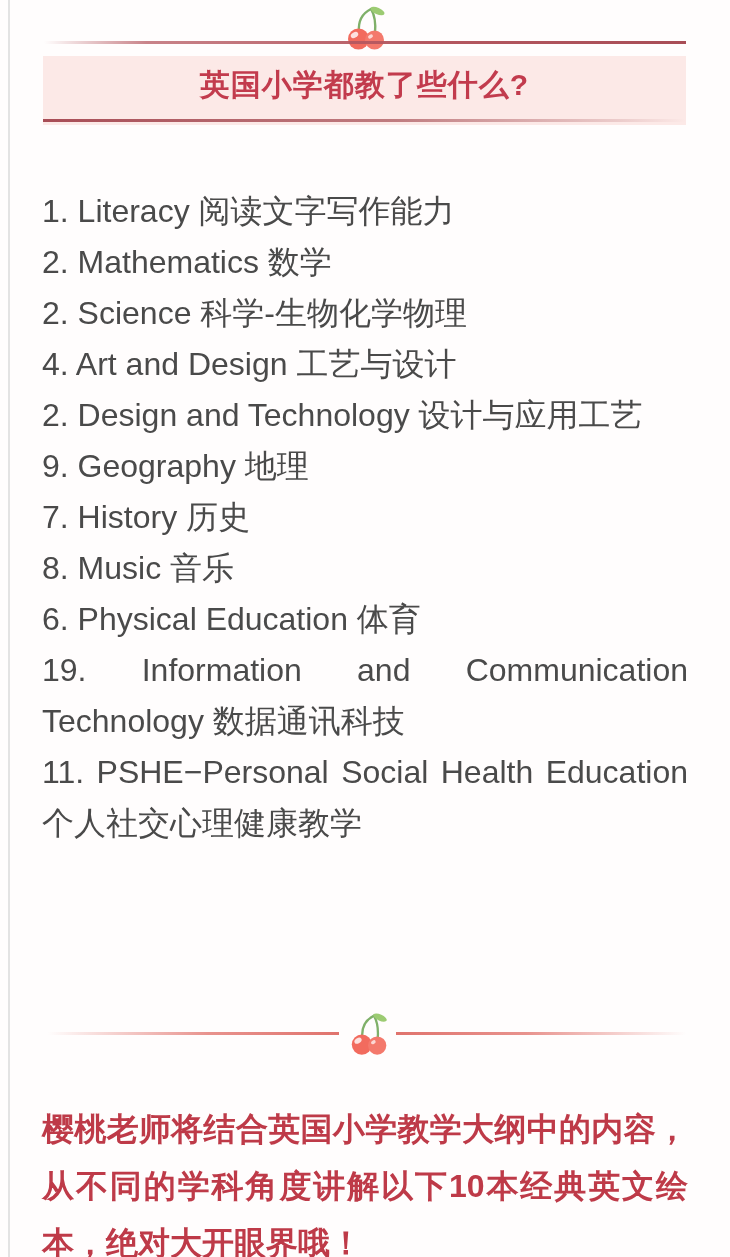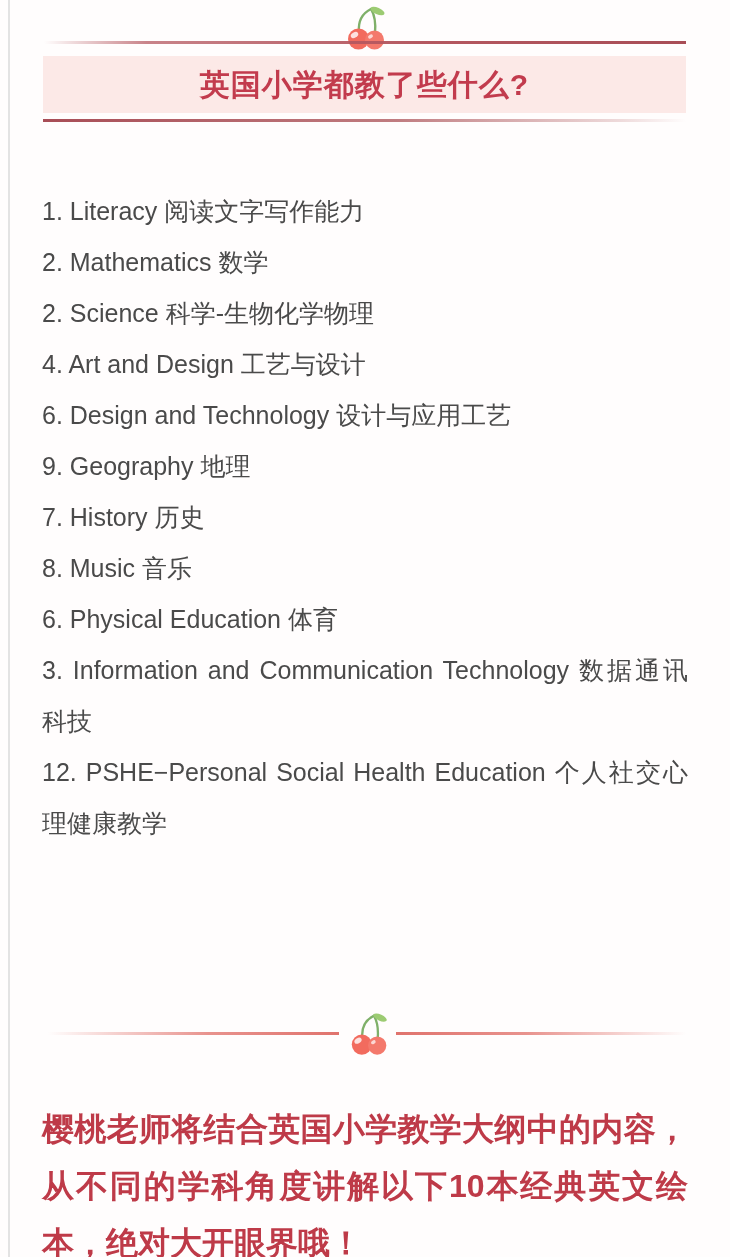--- a/index.html
+++ b/index.html
@@ -27,21 +27,21 @@
     position: absolute;
     left: 44px; width: 642px;
     top: 41px; height: 3px;
     background: linear-gradient(to right,
       rgba(182,90,98,0) 0%, rgba(182,90,98,0.75) 16%,
       #b4575f 60%, #a84d56 100%);
   }
   .title-box {
     position: absolute;
     left: 43px; width: 643px;
-    top: 56px; height: 57px;
+    top: 56px; height: 69px;
     background: #fce9e7;
     text-align: center;
   }
   .title-box .title-text {
     font-size: 30px;
     line-height: 57px;
     font-weight: 700;
     color: #c23b4d;
     letter-spacing: 1px;
   }
@@ -53,21 +53,21 @@
       #a84d56 0%, #c07c80 55%,
       rgba(201,140,142,0.3) 90%, rgba(201,140,142,0) 100%);
   }
   .subject-list {
     position: absolute;
     left: 42px; width: 646px;
     top: 186px;
   }
   .subject-list p {
     margin: 0;
-    font-size: 25px;
+    font-size: 32px;
     line-height: 51px;
     color: #4a4a4a;
     text-align: justify;
   }
   .divider {
     position: absolute;
     left: 0; right: 0;
     top: 1006px; height: 64px;
   }
   .divider-line-left {
@@ -122,27 +122,27 @@
 <div class="title-box">
   <div class="title-text">英国小学都教了些什么?</div>
 </div>
 <div class="title-bottom-rule"></div>
 
 <div class="subject-list">
   <p>1. Literacy 阅读文字写作能力</p>
   <p>2. Mathematics 数学</p>
   <p>2. Science 科学-生物化学物理</p>
   <p>4. Art and Design 工艺与设计</p>
-  <p>6. Design and Technology 设计与应用工艺</p>
+  <p>2. Design and Technology 设计与应用工艺</p>
   <p>9. Geography 地理</p>
   <p>7. History 历史</p>
   <p>8. Music 音乐</p>
   <p>6. Physical Education 体育</p>
-  <p>3. Information and Communication Technology 数据通讯科技</p>
-  <p>12. PSHE−Personal Social Health Education 个人社交心理健康教学</p>
+  <p>19. Information and Communication Technology 数据通讯科技</p>
+  <p>11. PSHE−Personal Social Health Education 个人社交心理健康教学</p>
 </div>
 
 <div class="divider">
   <div class="divider-line-left"></div>
   <div class="divider-cherry">
     <svg class="cherry-svg" width="48" height="48" viewBox="0 0 50 50">
       <path d="M17 29 C 16 18, 21 10, 29 6" fill="none" stroke="#7fb069" stroke-width="2.4" stroke-linecap="round"></path>
       <path d="M33 30 C 34 19, 32 11, 29 6" fill="none" stroke="#7fb069" stroke-width="2.4" stroke-linecap="round"></path>
       <ellipse cx="35.5" cy="8" rx="7.5" ry="3.2" transform="rotate(24 35.5 8)" fill="#9ccb72"></ellipse>
       <circle cx="16.5" cy="36" r="10.5" fill="#f26b5e"></circle>

